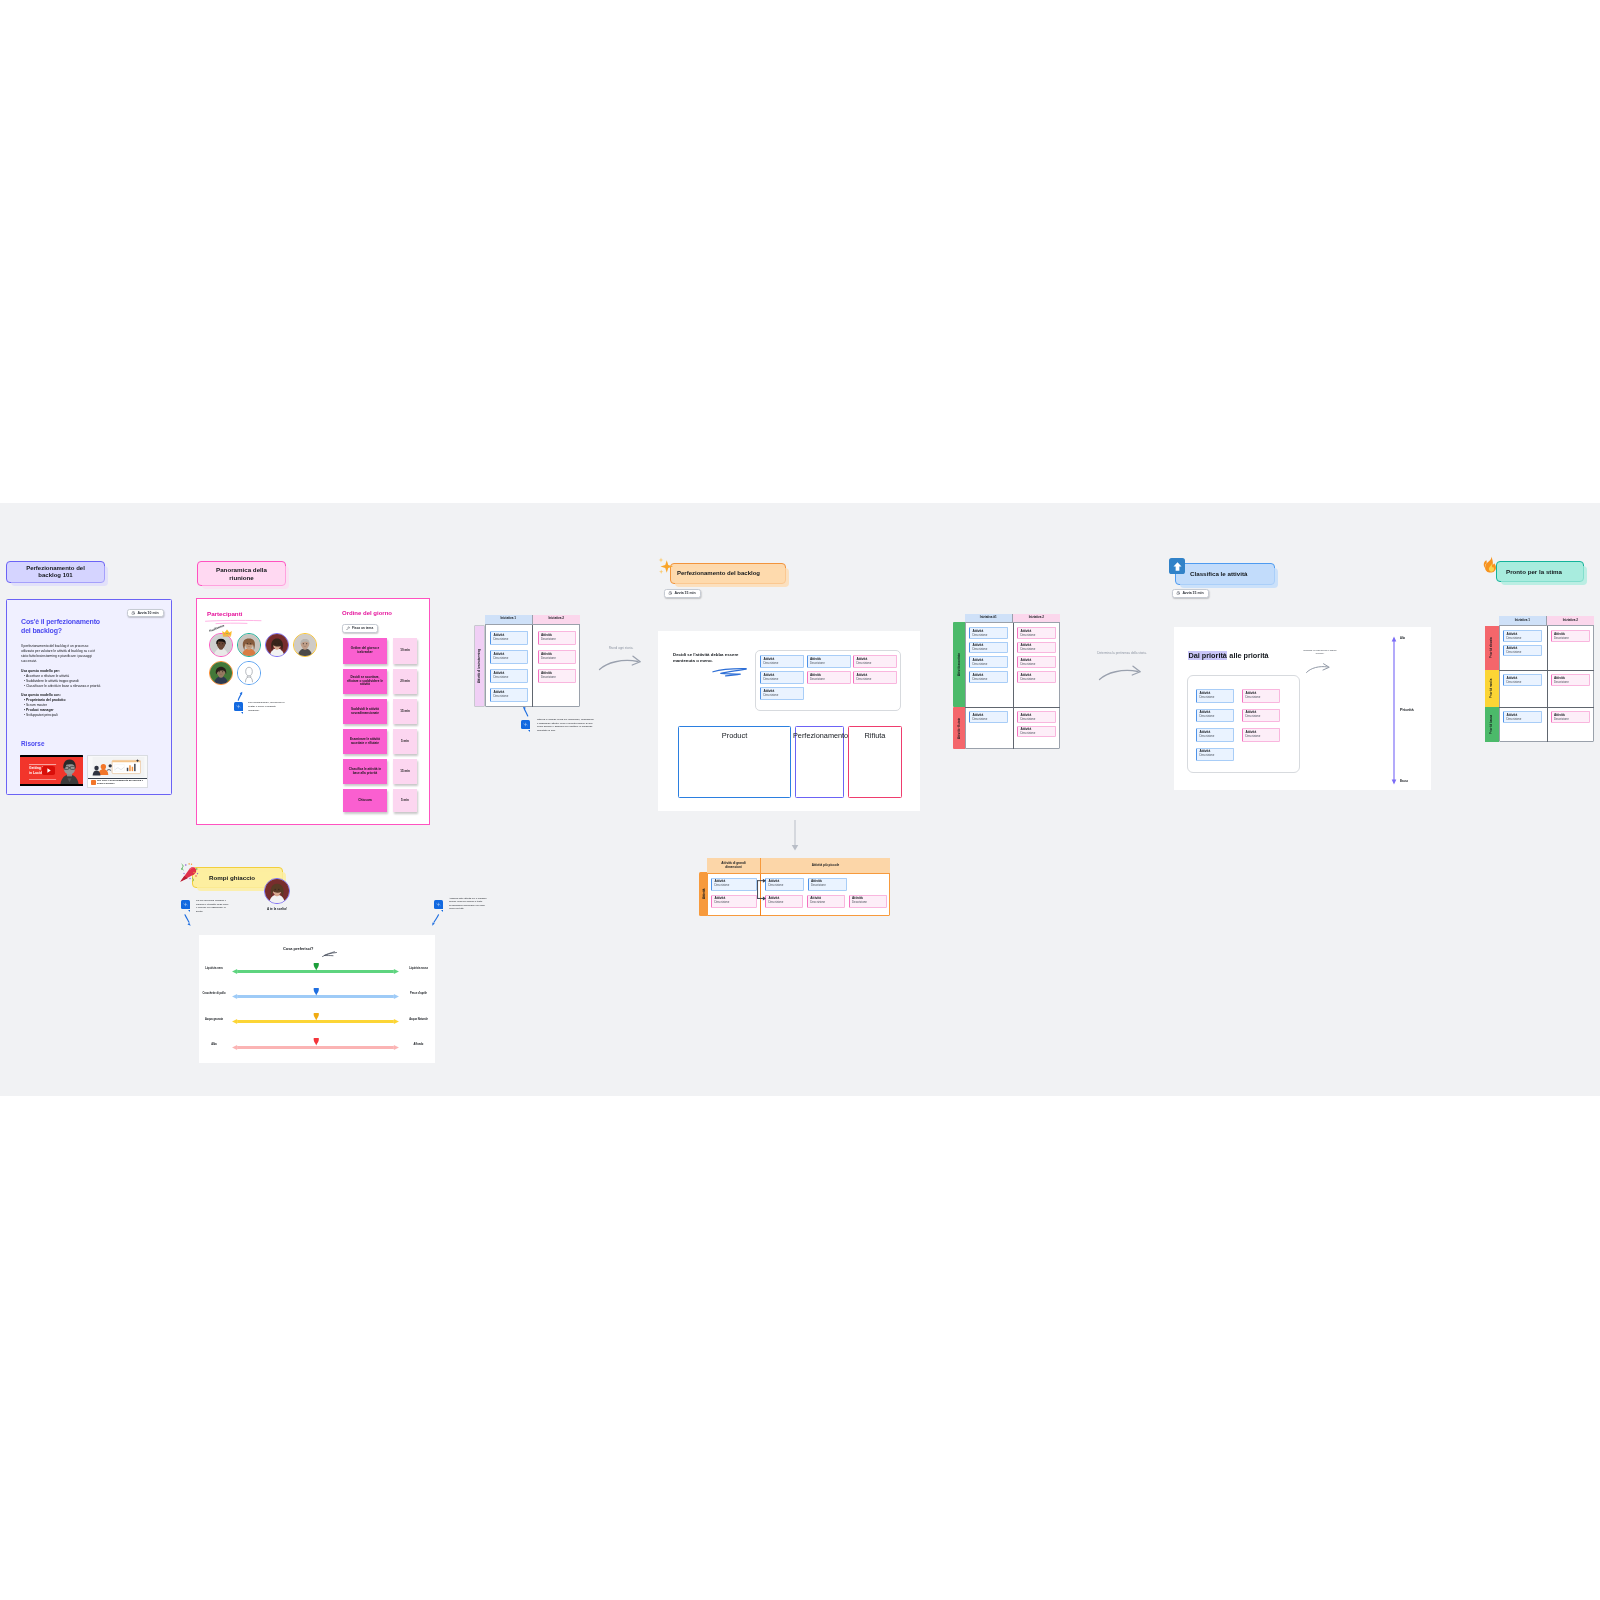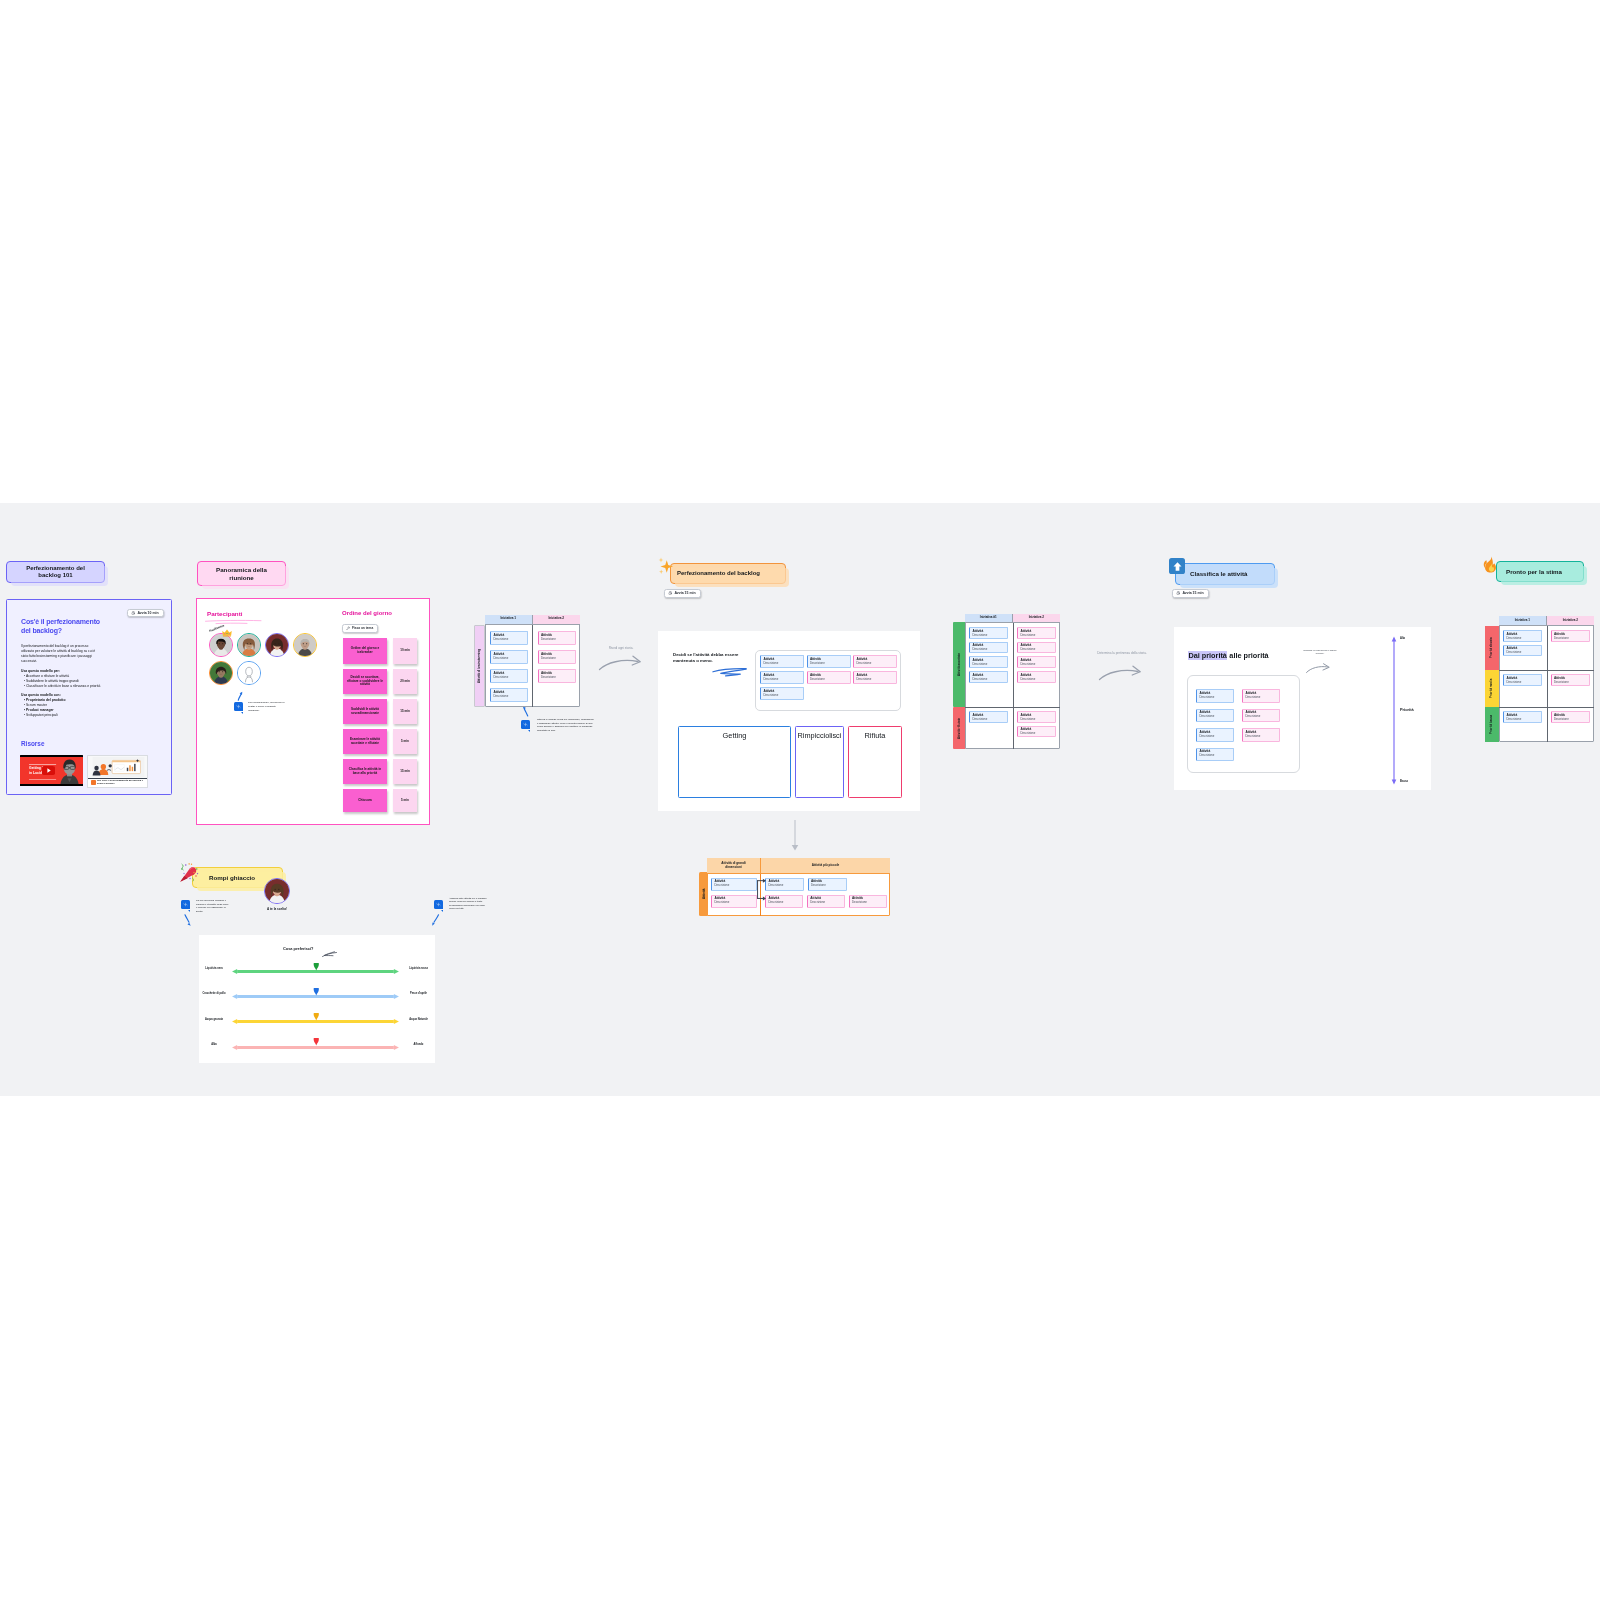--- a/index.html
+++ b/index.html
@@ -407,24 +407,24 @@
         <i>Descrizione</i>
       </div>
       <div class="card blue" style="width: 44px; height: 13px; position: relative;">
         <b>Attività</b>
         <i>Descrizione</i>
       </div>
     </div>
 
   <div class="abs" style="left:678px;top:223px;width:113px;height:72px;background:#fff;border:0.9px solid #2b7fe0;border-radius:1.4px"></div>
   <div class="abs" style="left:678px;top:228px;width:113px;text-align:center;font-size:7.4px;color:#14181d">
-    <span>Getting</span></div>
+    <span>Product</span></div>
   <div class="abs" style="left:795px;top:223px;width:49px;height:72px;background:#fff;border:0.9px solid #6b63f5;border-radius:1.4px"></div>
   <div class="abs" style="left:793px;top:228px;width:53px;text-align:center;font-size:7.3px;color:#14181d;white-space:nowrap">
-    <span>Rimpicciolisci</span></div>
+    <span>Perfezionamento</span></div>
   <div class="abs" style="left:848px;top:223px;width:54px;height:72px;background:#fff;border:0.9px solid #ef3d6e;border-radius:1.4px"></div>
   <div class="abs" style="left:848px;top:228px;width:54px;text-align:center;font-size:7.4px;color:#14181d">
     <span>Rifiuta</span></div>
 
   <svg class="abs" style="left:791px;top:317px;width:8px;height:32px" viewBox="0 0 16 64">
     <path d="M8 0v52" stroke="#b9bec7" stroke-width="2" fill="none"></path>
     <path d="M1.5 50L8 61l6.5-11z" fill="#b9bec7"></path>
   </svg>
 
   <div class="abs" style="left:699px;top:369px;width:12px;height:44px;background:#f79a3c;border-radius:1.5px"></div>

